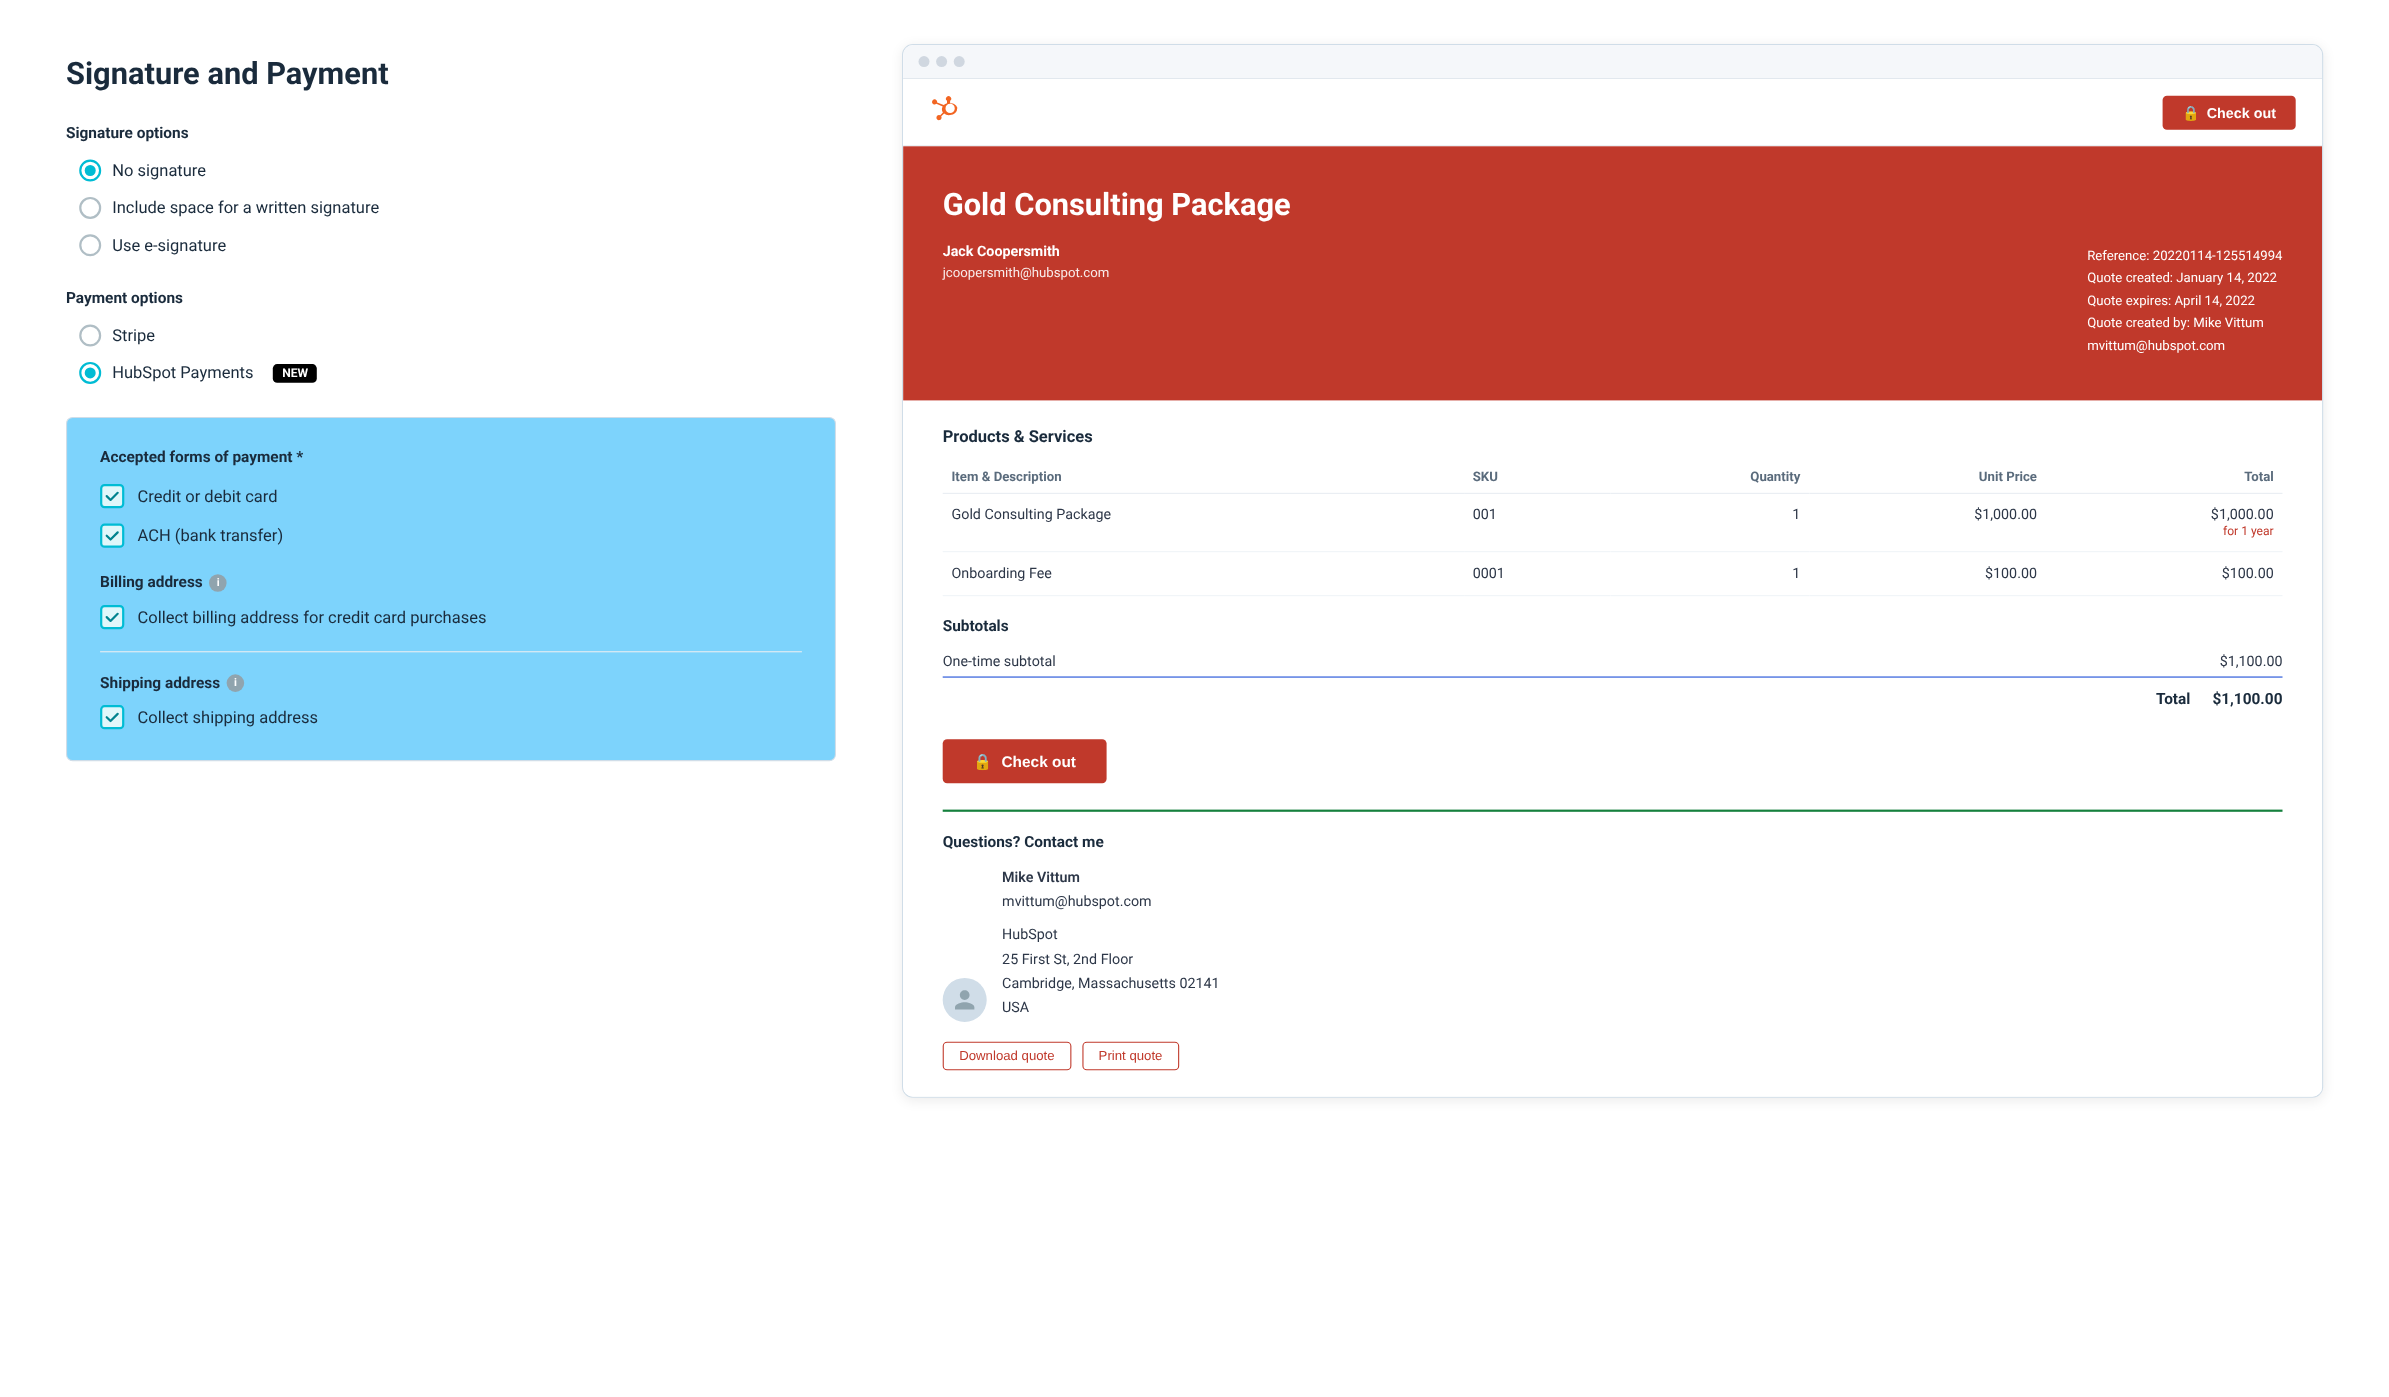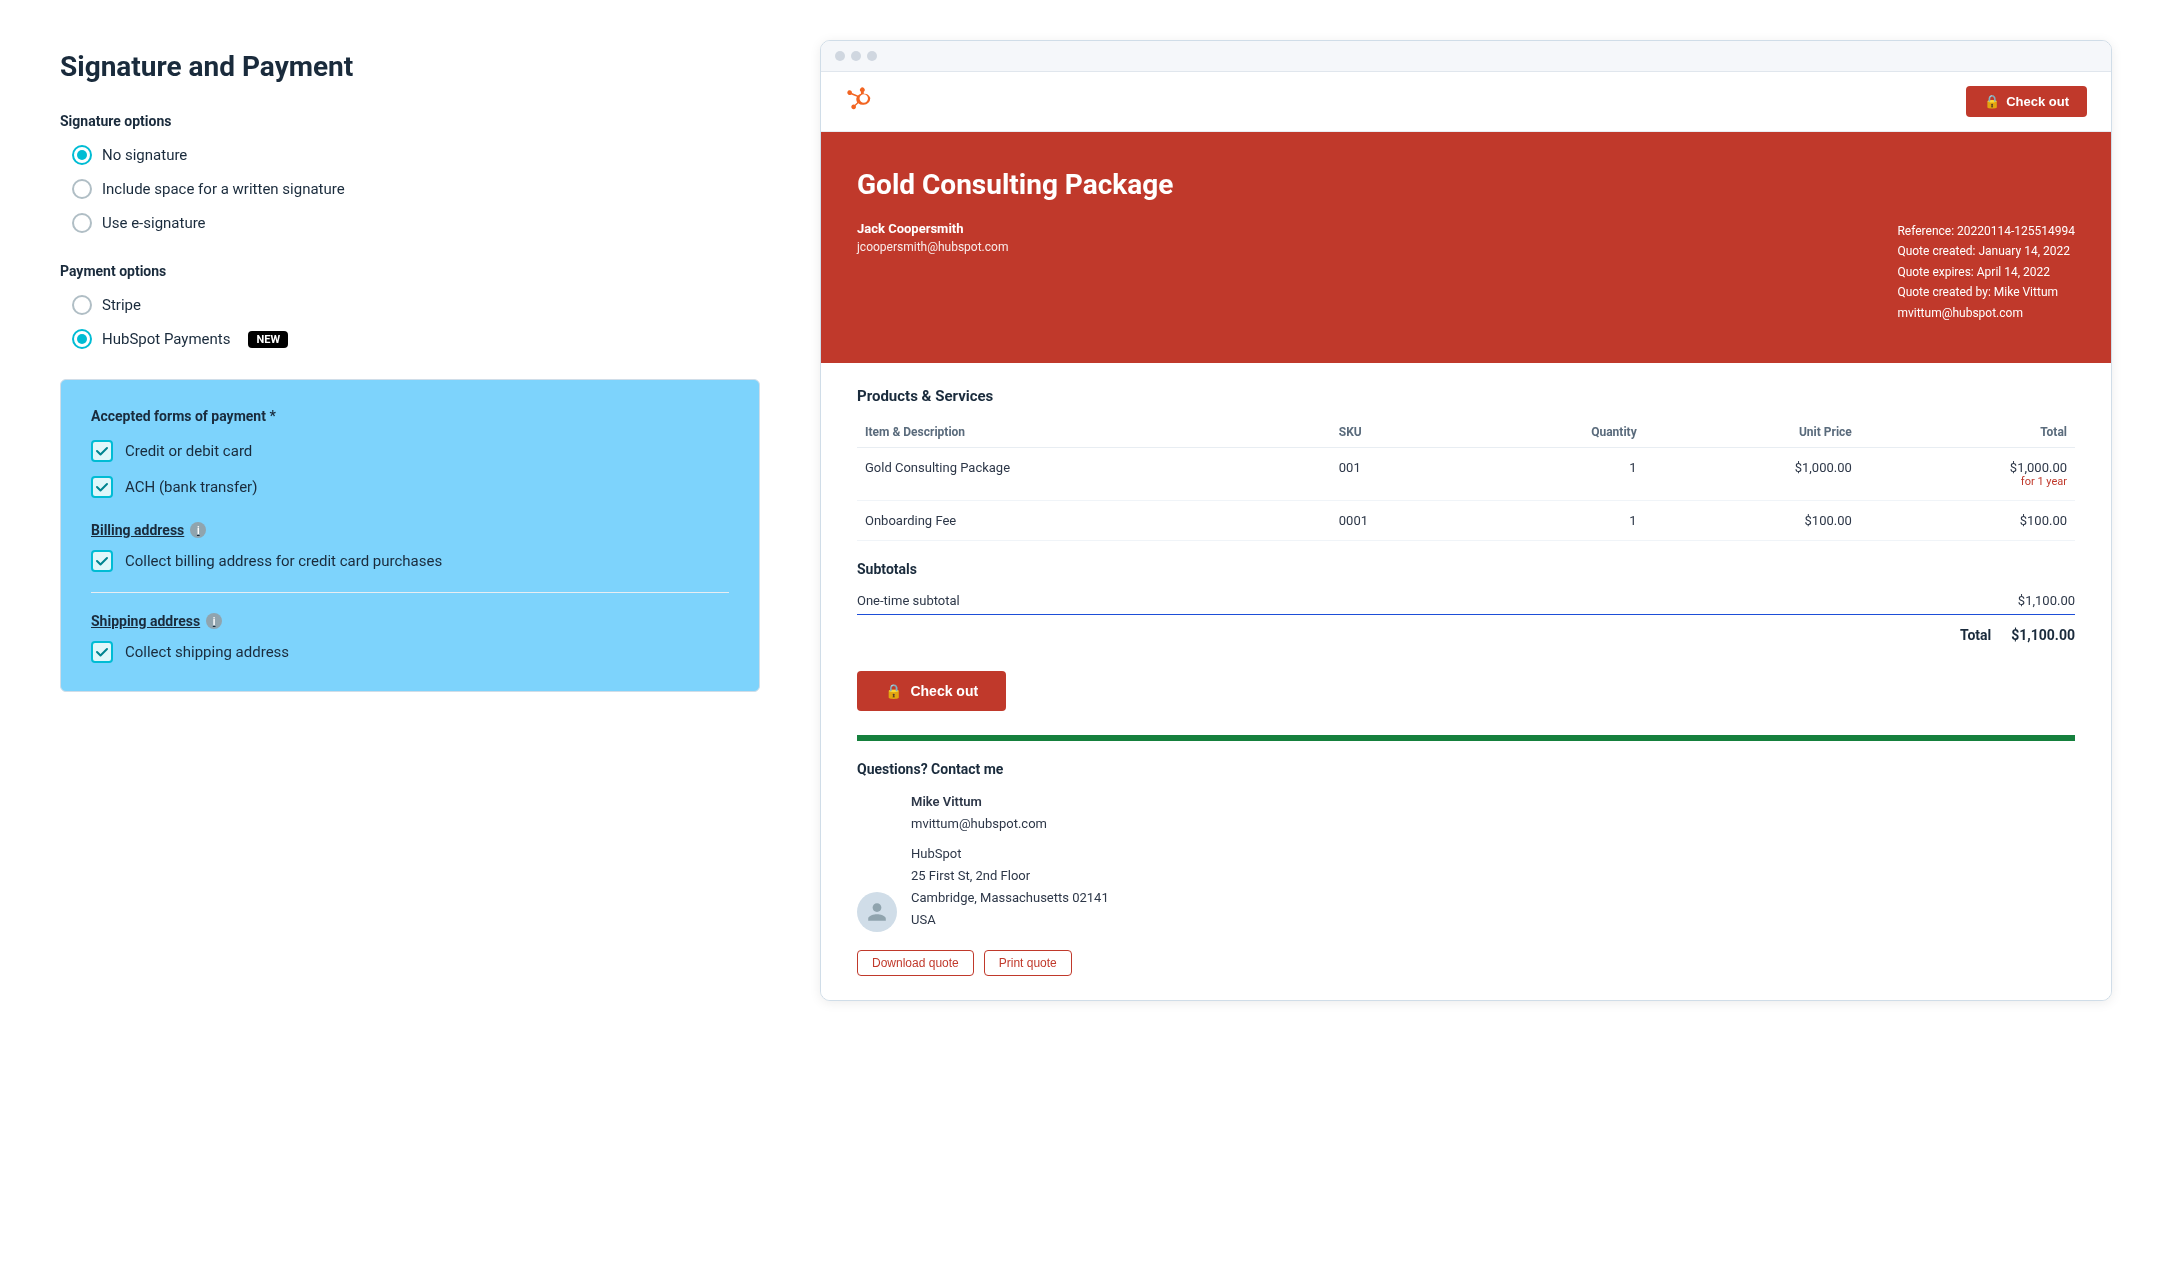--- a/index.html
+++ b/index.html
@@ -133,21 +133,20 @@
       margin-top: 4px;
     }
     .address-title {
       font-size: 14px;
       font-weight: 700;
       color: #1a2b3c;
       display: flex;
       align-items: center;
       gap: 6px;
       margin-bottom: 12px;
-      text-decoration: underline;
     }
     .info-icon {
       width: 16px;
       height: 16px;
       border-radius: 50%;
       background: #90a4ae;
       color: #fff;
       font-size: 10px;
       font-weight: 700;
       display: inline-flex;
@@ -318,21 +317,21 @@
       padding: 12px 28px;
       font-size: 14px;
       font-weight: 600;
       cursor: pointer;
       display: flex;
       align-items: center;
       gap: 8px;
       margin: 16px 0 24px;
     }
     .contact-section {
-      border-top: 6px solid #15803d;
+      border-top: 2px solid #15803d;
       padding-top: 20px;
       margin-top: 10px;
     }
     .contact-title {
       font-size: 14px;
       font-weight: 700;
       color: #1a2b3c;
       margin-bottom: 14px;
     }
     .contact-info {

